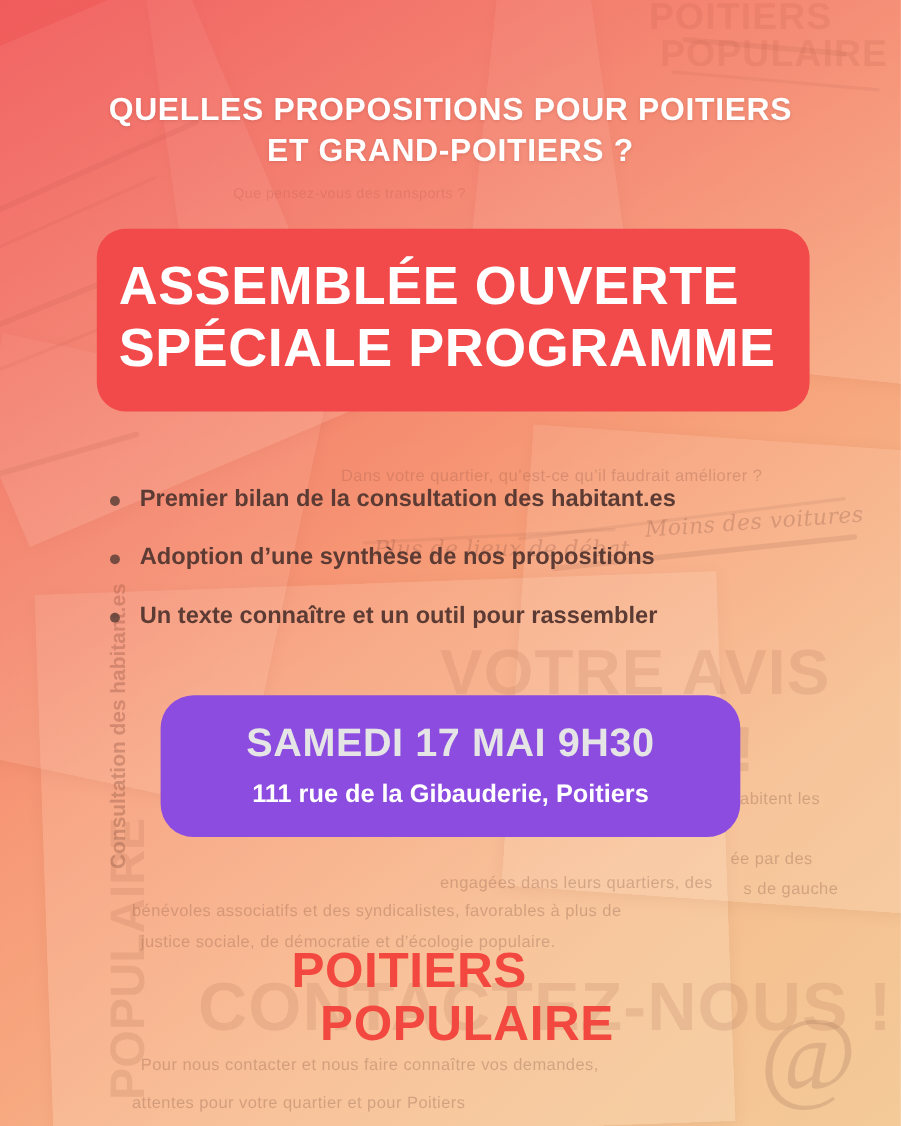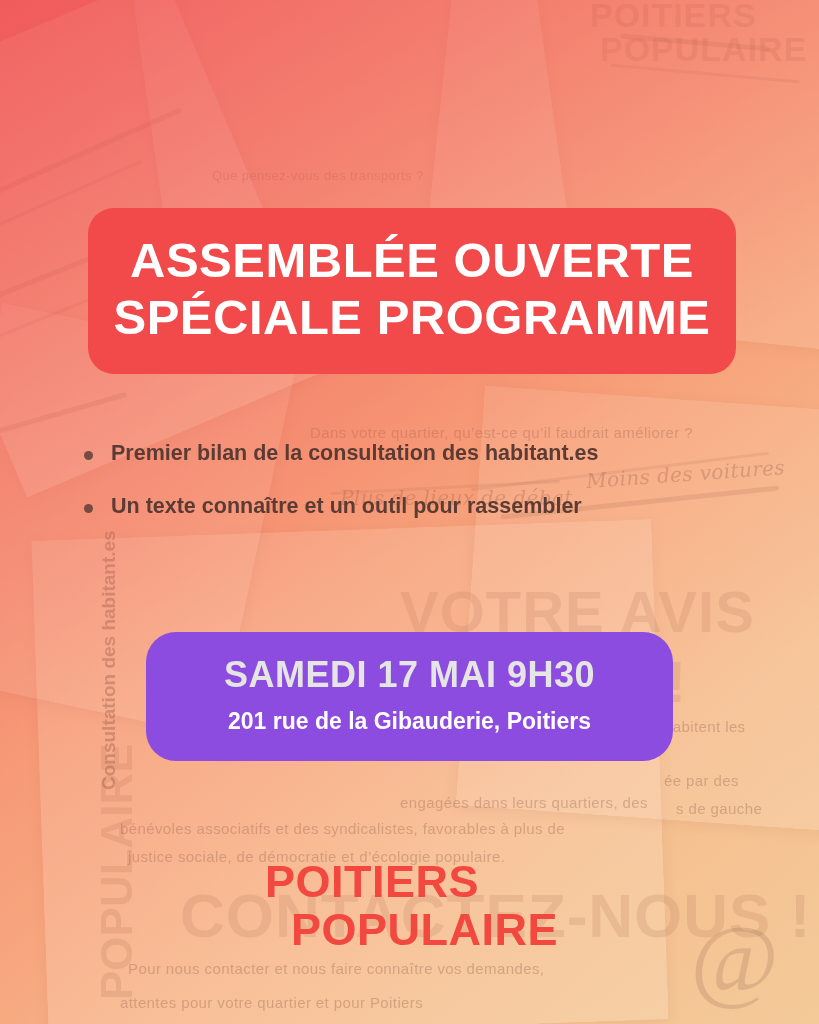--- a/index.html
+++ b/index.html
@@ -109,36 +109,35 @@
 
   .red-banner {
     position: absolute;
     top: 208px;
     left: 88px;
     width: 648px;
     box-sizing: border-box;
     background: #f24a4a;
     border-radius: 26px;
     padding: 24px 20px 28px;
-    text-align: center;
   }
   .red-banner .line {
     display: block;
     color: #ffffff;
     font-weight: bold;
     font-size: 49px;
     line-height: 1.16;
     letter-spacing: 0.5px;
     text-transform: uppercase;
   }
 
   .bullets {
     position: absolute;
     top: 440px;
-    left: 80px;
+    left: 96px;
     right: 70px;
   }
   .bullet {
     display: flex;
     align-items: flex-start;
     margin-bottom: 26px;
   }
   .bullet .dot {
     width: 9px;
     height: 9px;
@@ -242,40 +241,48 @@
     <div class="bgtext hand" style="left:340px; top:486px; font-size:20px;">Plus de lieux de débat</div>
     <div class="bgtext hand" style="left:586px; top:462px; font-size:20px; transform:rotate(-4deg);">Moins des voitures</div>
 
     <div class="at-sign">@</div>
 
     <div class="tint"></div>
   </div>
 
   <div class="content">
 
+    <div class="headline">
+      <span>QUELLES PROPOSITIONS POUR POITIERS</span>
+      <span class="l2">ET GRAND-POITIERS ?</span>
+    </div>
 
     <div class="red-banner">
       <span class="line">ASSEMBLÉE OUVERTE</span>
       <span class="line">SPÉCIALE PROGRAMME</span>
     </div>
 
     <div class="bullets">
       <div class="bullet">
         <span class="dot"></span>
         <span class="txt">Premier bilan de la consultation des habitant.es</span>
       </div>
       <div class="bullet">
         <span class="dot"></span>
+        <span class="txt">Adoption d’une synthèse de nos propositions</span>
+      </div>
+      <div class="bullet">
+        <span class="dot"></span>
         <span class="txt">Un texte connaître et un outil pour rassembler</span>
       </div>
     </div>
 
     <div class="purple-banner">
       <span class="when">SAMEDI 17 MAI 9H30</span>
-      <span class="addr">201 rue de la Gibauderie, Poitiers</span>
+      <span class="addr">111 rue de la Gibauderie, Poitiers</span>
     </div>
 
     <div class="logo">
       <span>POITIERS</span>
       <span class="l2">POPULAIRE</span>
     </div>
 
   </div>
 </div>
 

